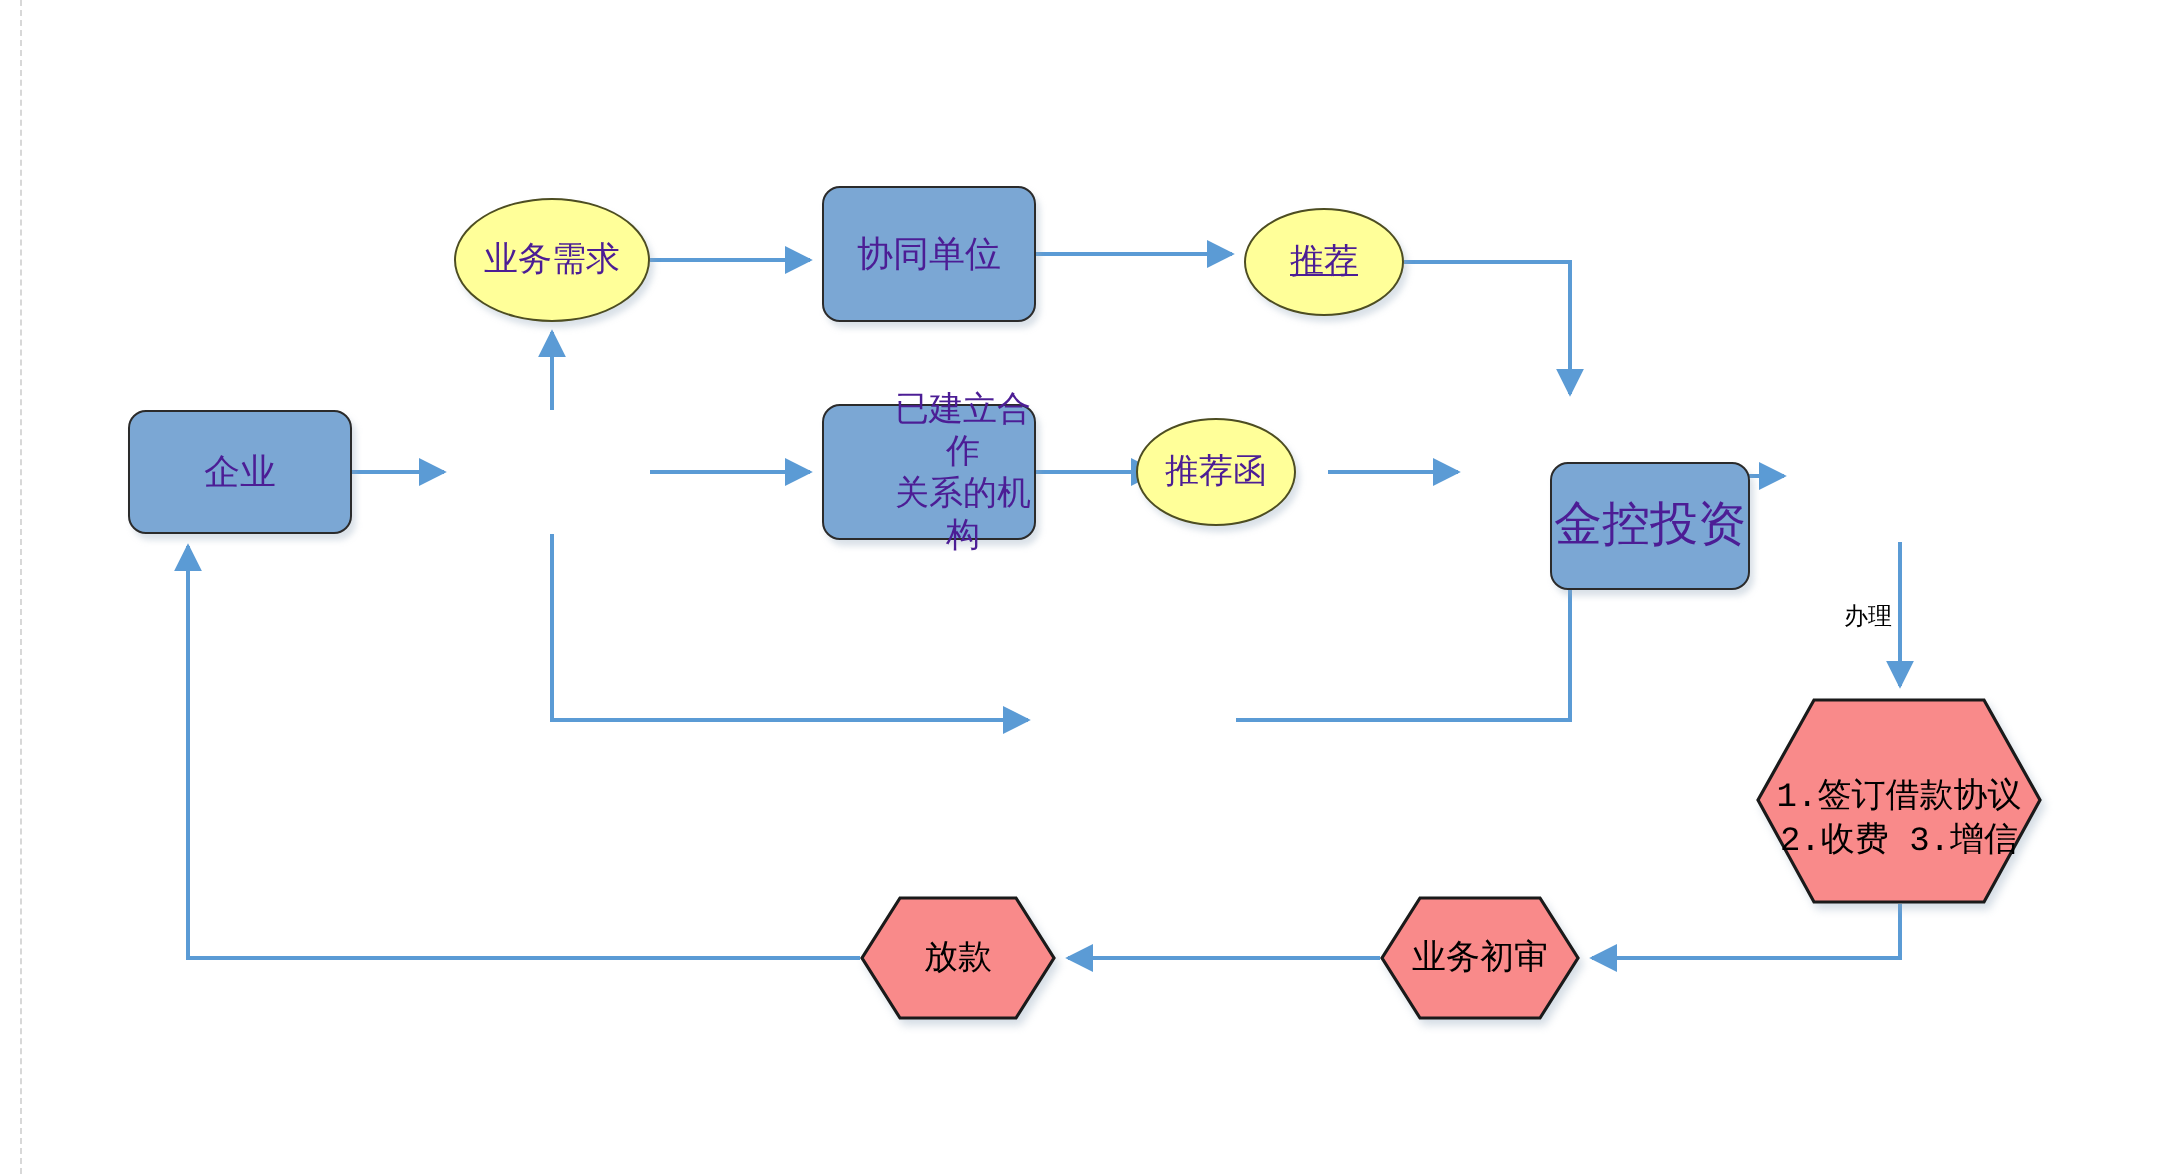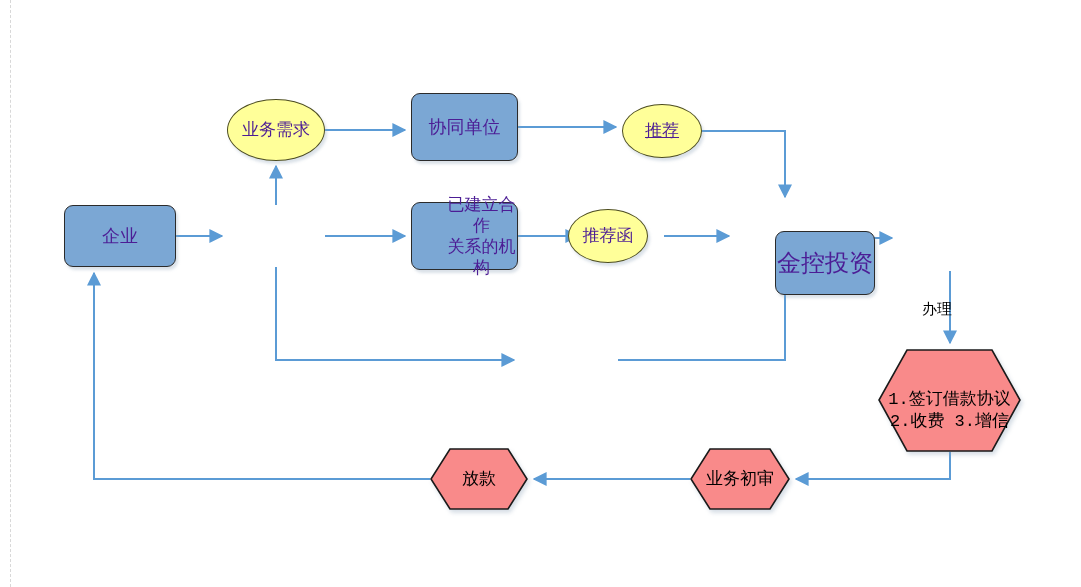--- a/index.html
+++ b/index.html
@@ -161,15 +161,15 @@
     <div class="hexlabel" style="font-size:17px;">业务初审</div>
   </div>
 
   <div class="hexwrap node-hex" style="left:430px;top:448px;width:98px;height:62px;">
     <svg width="98" height="62" viewBox="0 0 98 62" xmlns="http://www.w3.org/2000/svg">
       <polygon points="20,1 78,1 97,31 78,61 20,61 1,31" fill="#f98a8a" stroke="#1a1a1a" stroke-width="1.6"></polygon>
     </svg>
     <div class="hexlabel" style="font-size:17px;">放款</div>
   </div>
 
-  <div class="edge-label" style="left:922px;top:300px;font-size:15px;font-family:Liberation Mono, monospace;">办理</div>
+  <div class="edge-label" style="left:922px;top:300px;font-size:12px;font-family:Liberation Mono, monospace;">办理</div>
 
 </div>
 
 </body></html>

